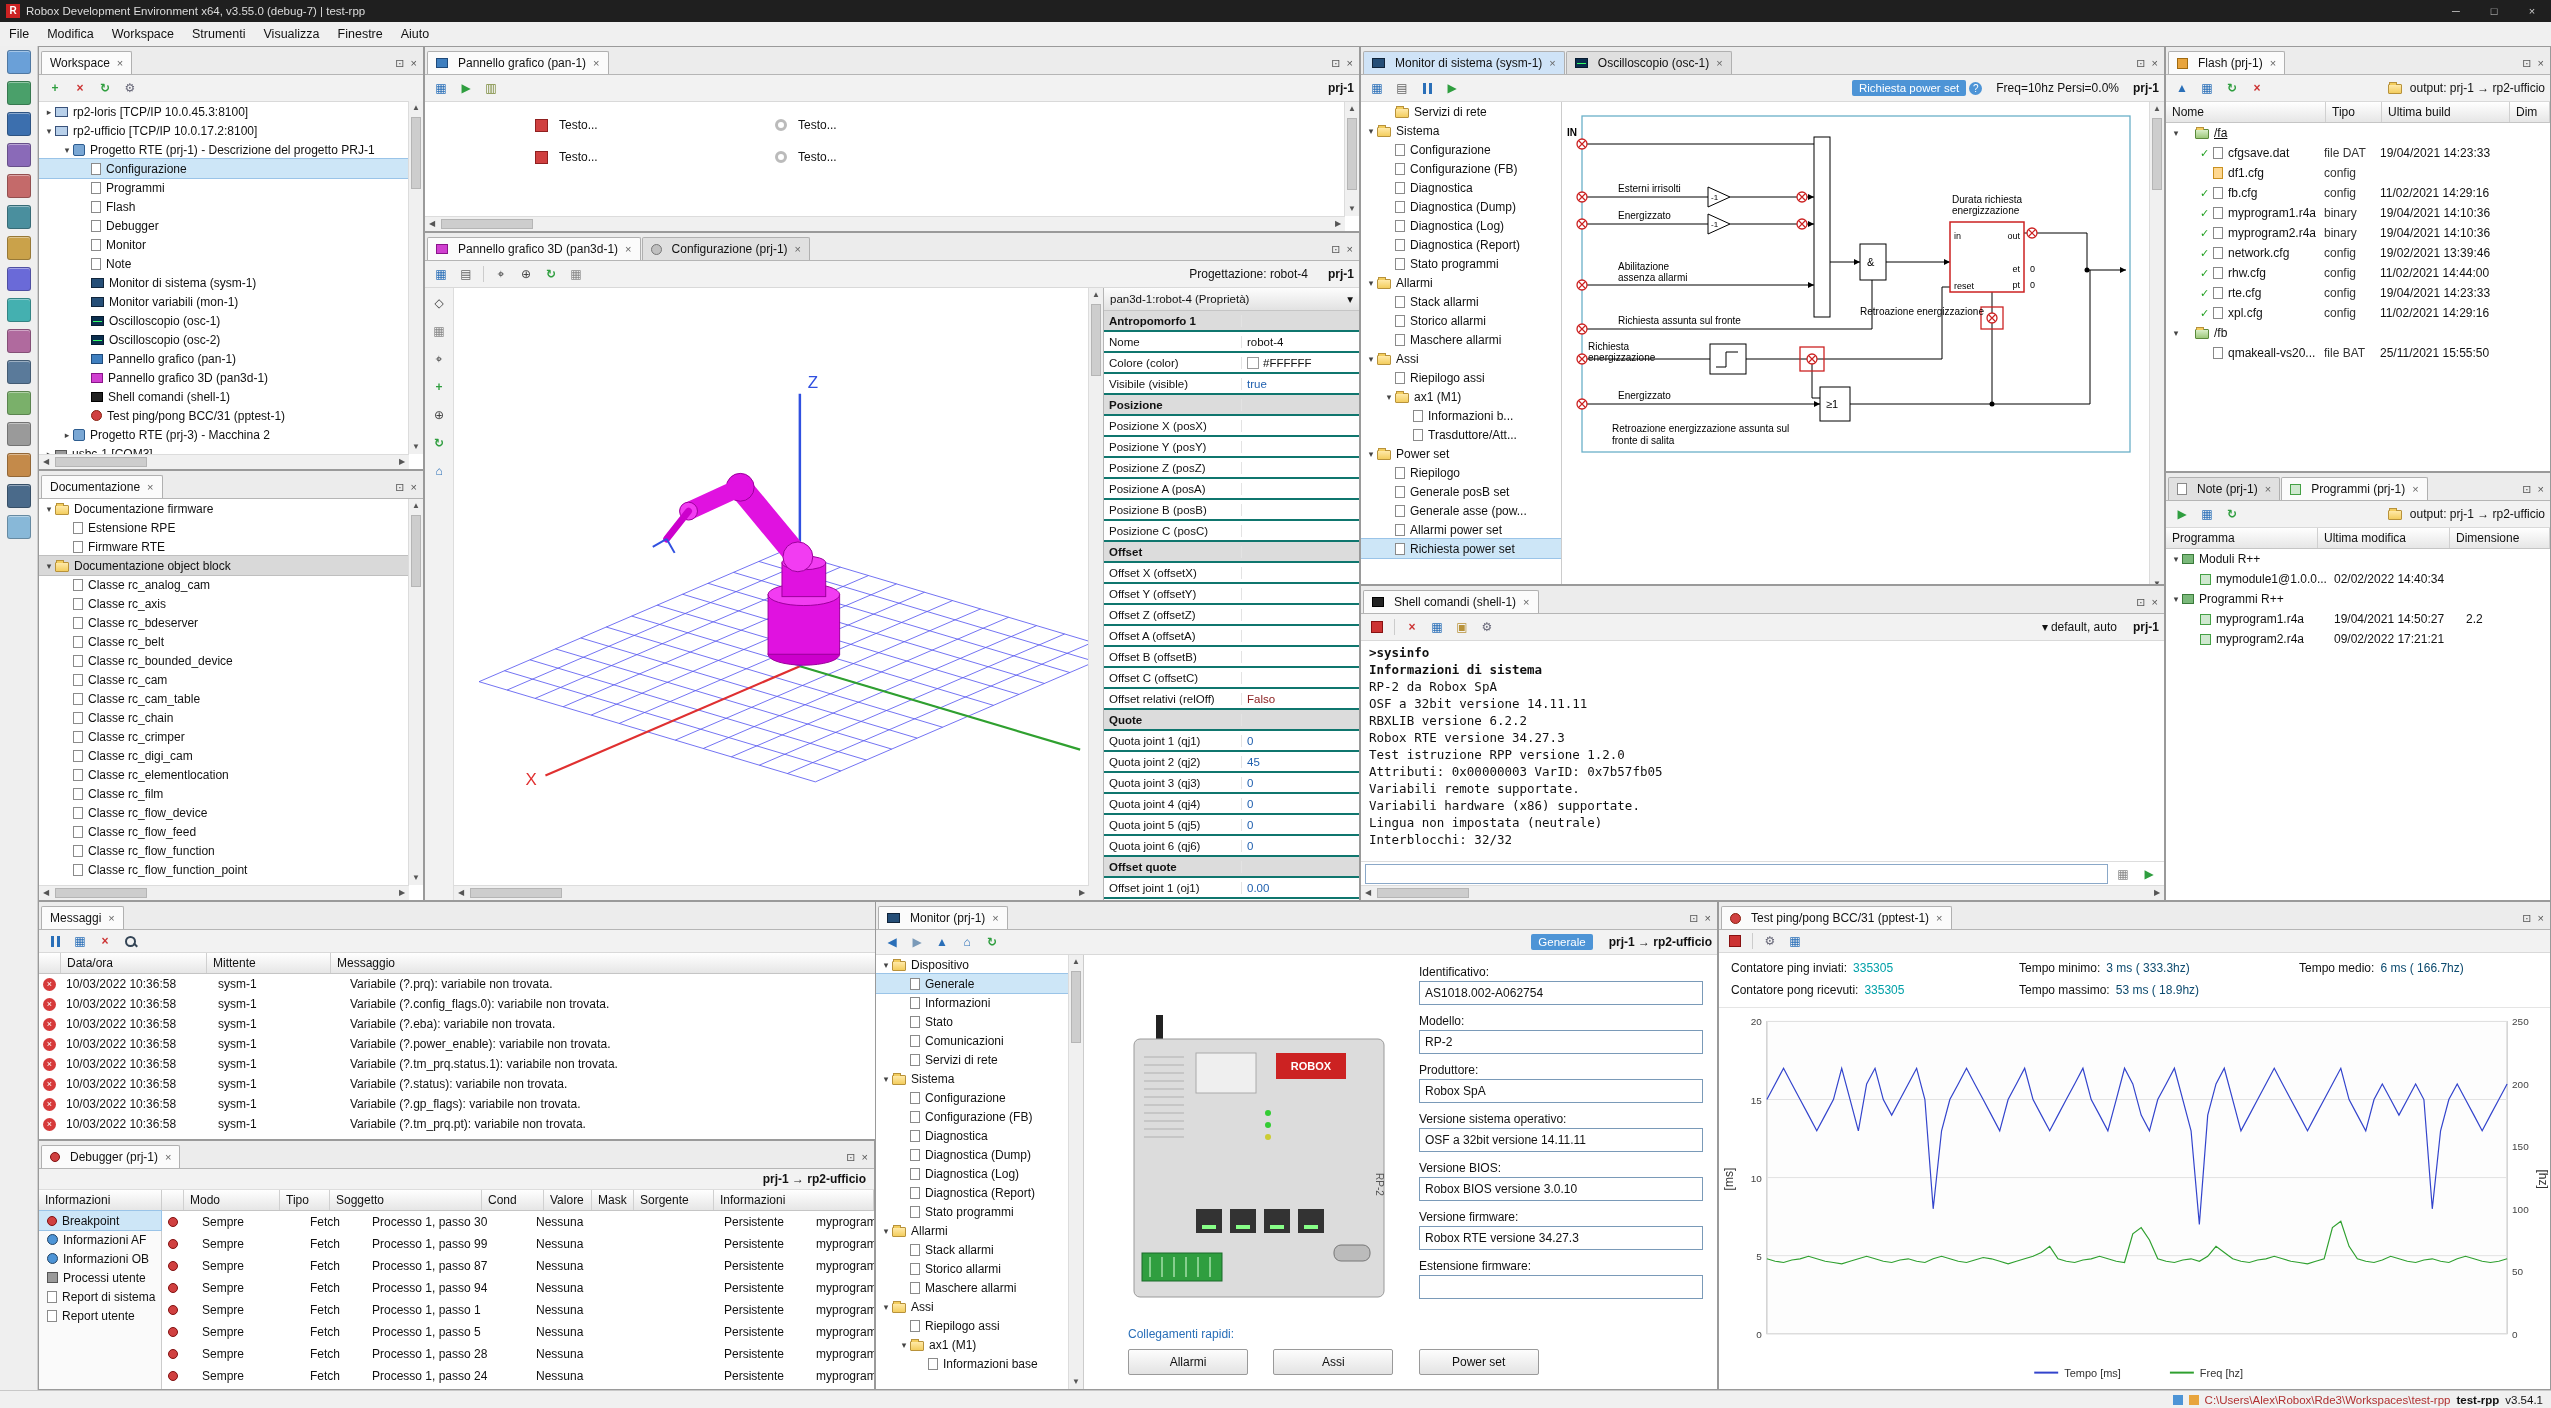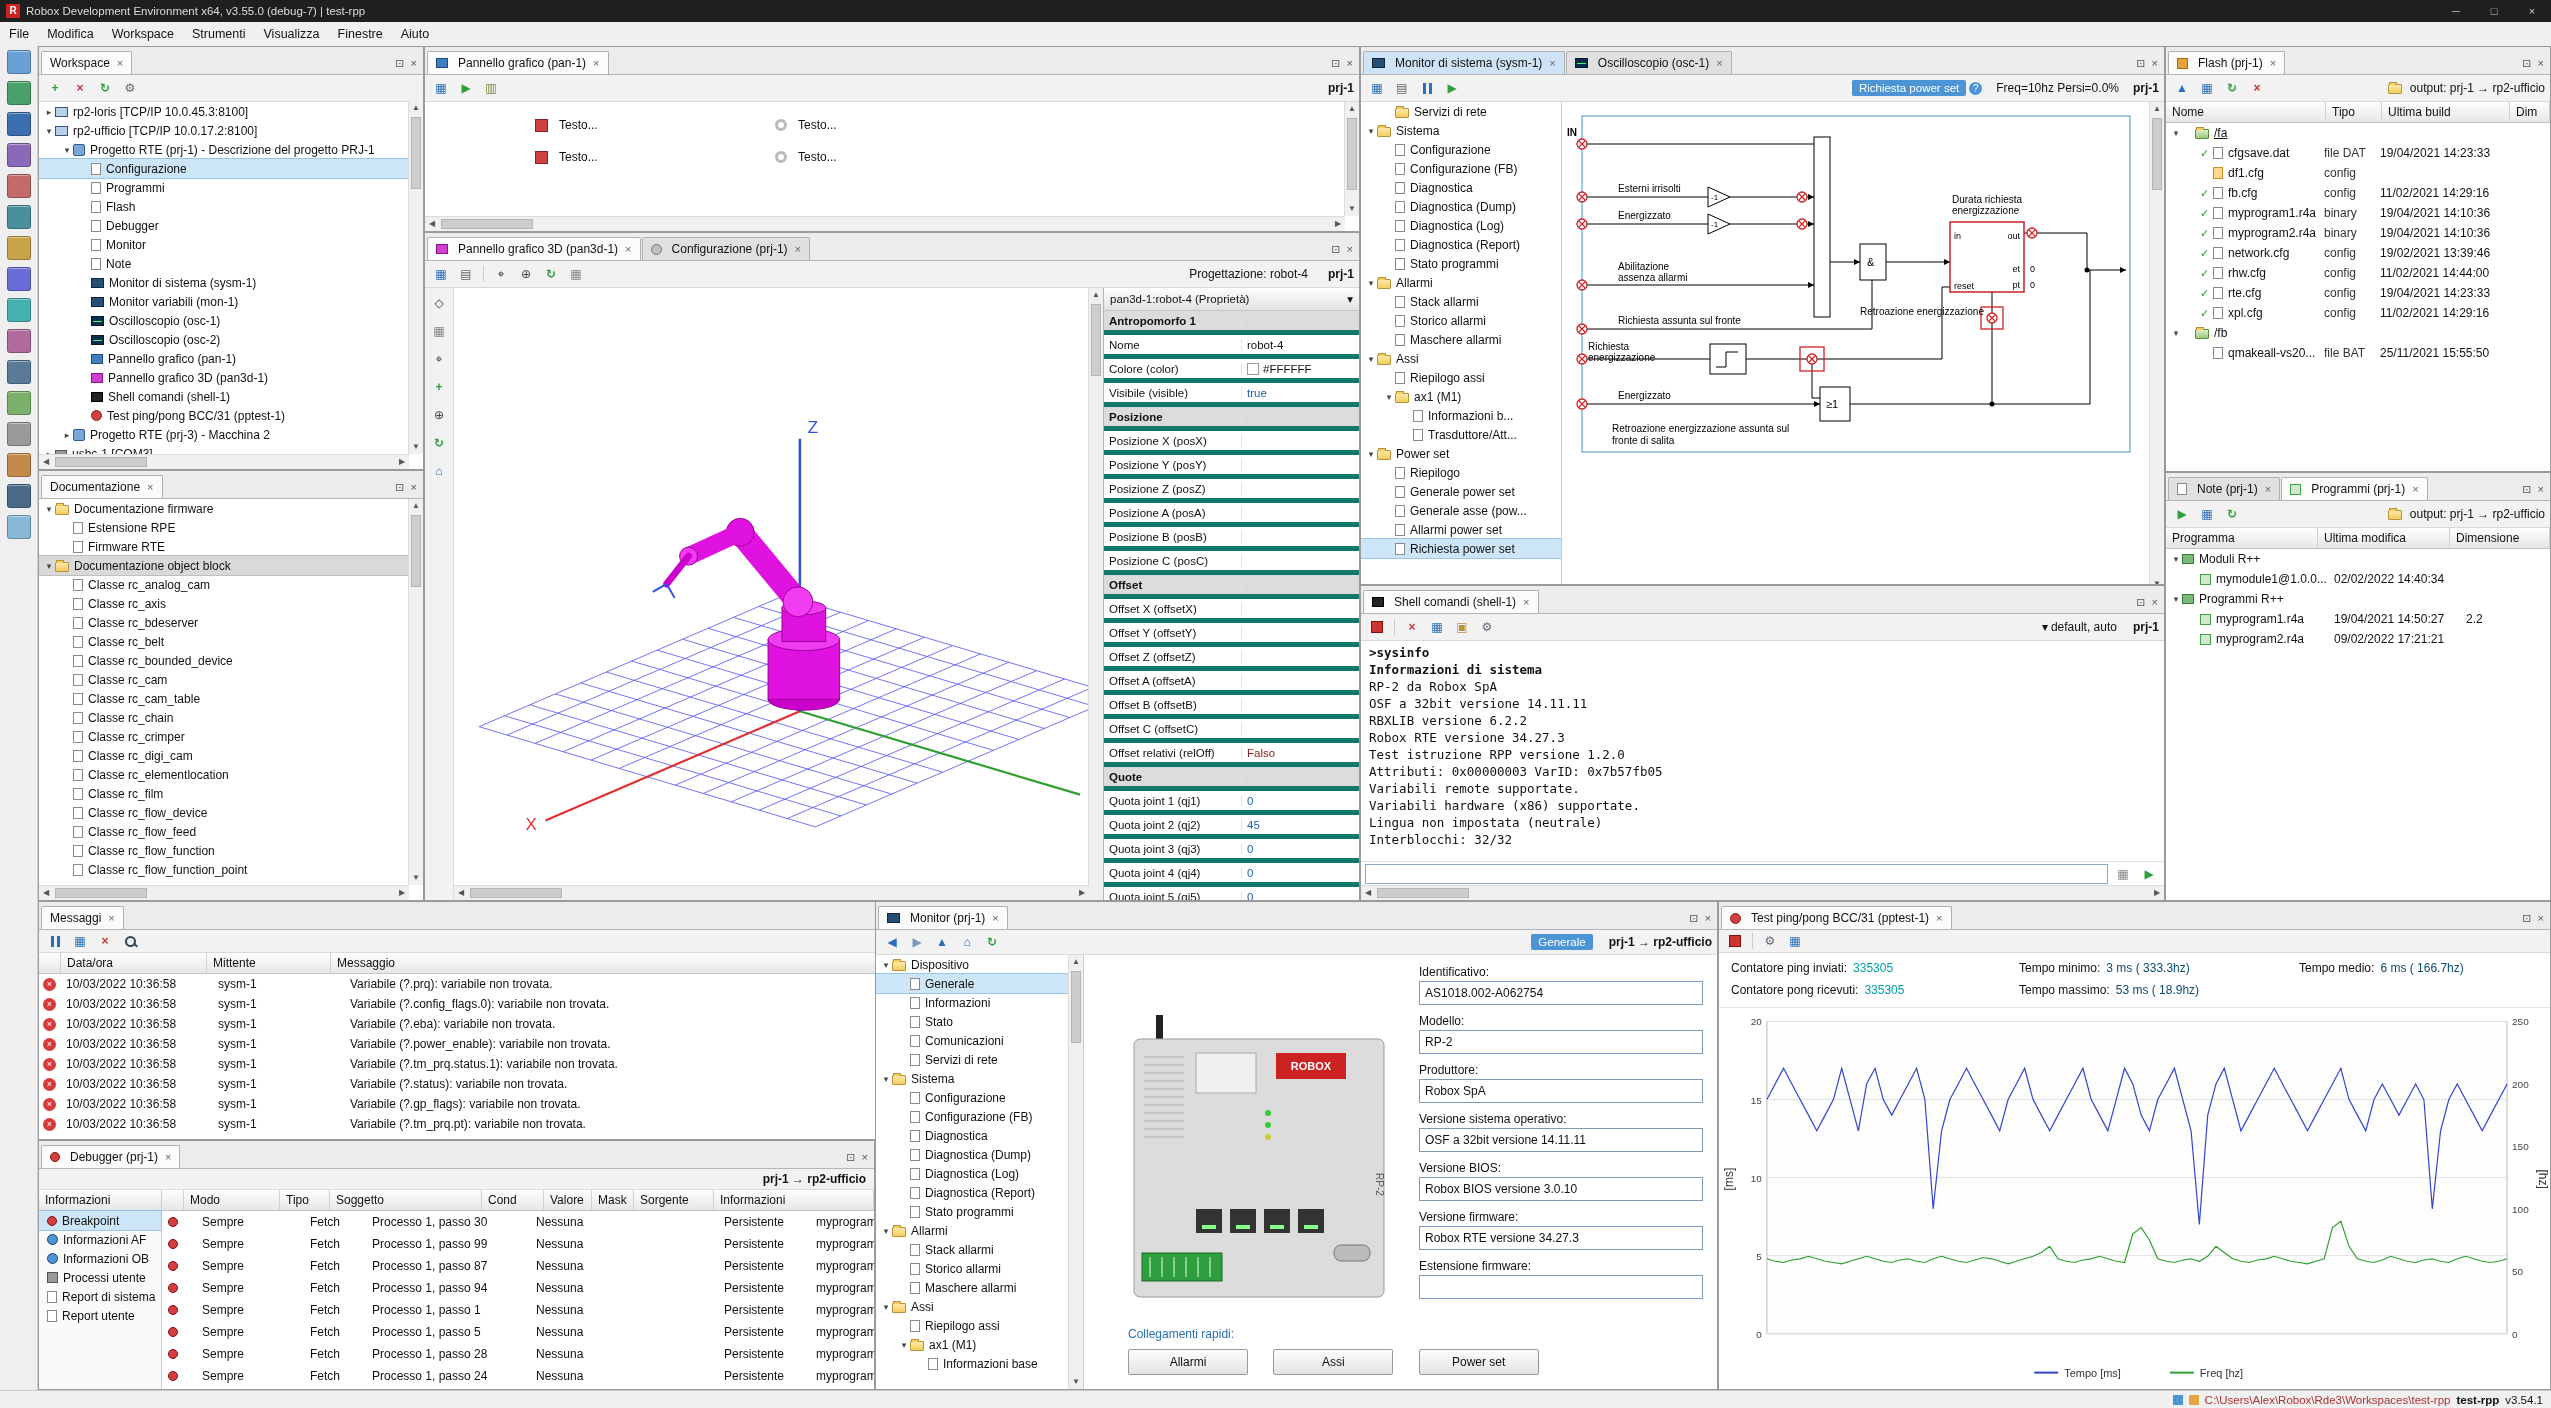--- a/index.html
+++ b/index.html
@@ -109,21 +109,21 @@
   .errico{width:13px;height:13px;border-radius:50%;background:#d63a3a;color:#fff;font-size:9px;
           line-height:13px;text-align:center;flex:none;margin:0 4px;}
   .errico::before{content:"×";}
   
   .vscroll{position:absolute;width:14px;background:#f0f0f0;border-left:1px solid #dcdcdc;}
   .hscroll{position:absolute;height:14px;background:#f0f0f0;border-top:1px solid #dcdcdc;}
   .sb-thumb-v{position:absolute;left:2px;right:2px;top:16px;height:70px;background:#cdcdcd;border:1px solid #b5b5b5;}
   .sb-thumb-h{position:absolute;top:2px;bottom:2px;left:16px;width:90px;background:#cdcdcd;border:1px solid #b5b5b5;}
   .sb-a{position:absolute;font-size:8px;color:#555;width:14px;height:14px;text-align:center;line-height:14px;}
   
-  .prow{display:flex;height:19px;align-items:center;border-bottom:5px solid #0f766e;font-size:11.5px;}
+  .prow{display:flex;height:19px;align-items:center;border-bottom:2px solid #0f766e;font-size:11.5px;}
   .plabel{width:132px;padding-left:5px;border-right:1px solid #e3e3e3;overflow:hidden;white-space:nowrap;flex:none;}
   .pval{flex:1;padding-left:5px;display:flex;align-items:center;overflow:hidden;white-space:nowrap;}
   .prow.cat{background:#dcdcdc;font-weight:bold;}
   .vblue{color:#1f5fae;}
   .vred{color:#8b2020;}
   .sw{display:inline-block;width:10px;height:10px;border:1px solid #999;background:#fff;margin-right:4px;}
   .swatch{display:none;}
   .swatch.sw{display:inline-block;}
   
   .console{flex:1;background:#fff;font-family:"DejaVu Sans Mono","Liberation Mono",monospace;
@@ -1099,21 +1099,21 @@
 
         <div class="trow ind1">
           <span class="exp"></span>
           <span class="ic ico-page"></span>
           <span class="lbl">Riepilogo</span>
         </div>
 
         <div class="trow ind1">
           <span class="exp"></span>
           <span class="ic ico-page"></span>
-          <span class="lbl">Generale power set</span>
+          <span class="lbl">Generale posB set</span>
         </div>
 
         <div class="trow ind1">
           <span class="exp"></span>
           <span class="ic ico-page"></span>
           <span class="lbl">Generale asse (pow...</span>
         </div>
 
         <div class="trow ind1">
           <span class="exp"></span>

